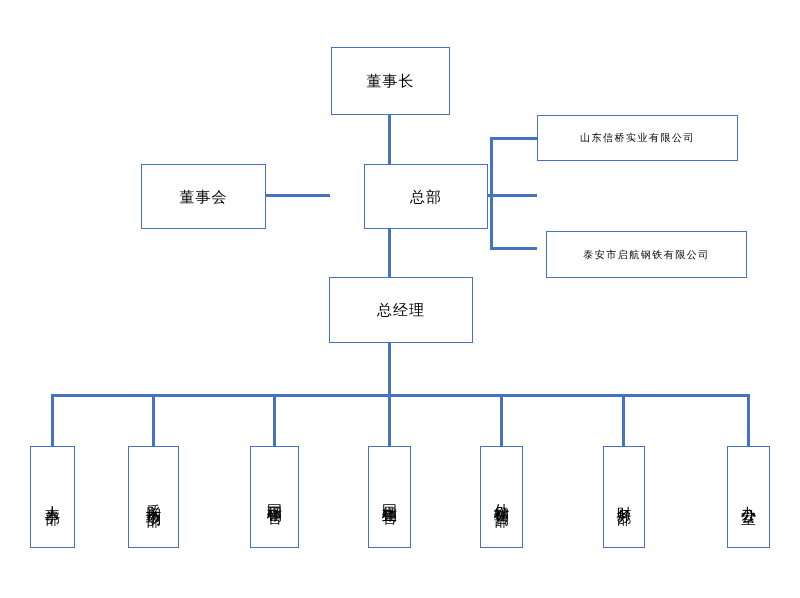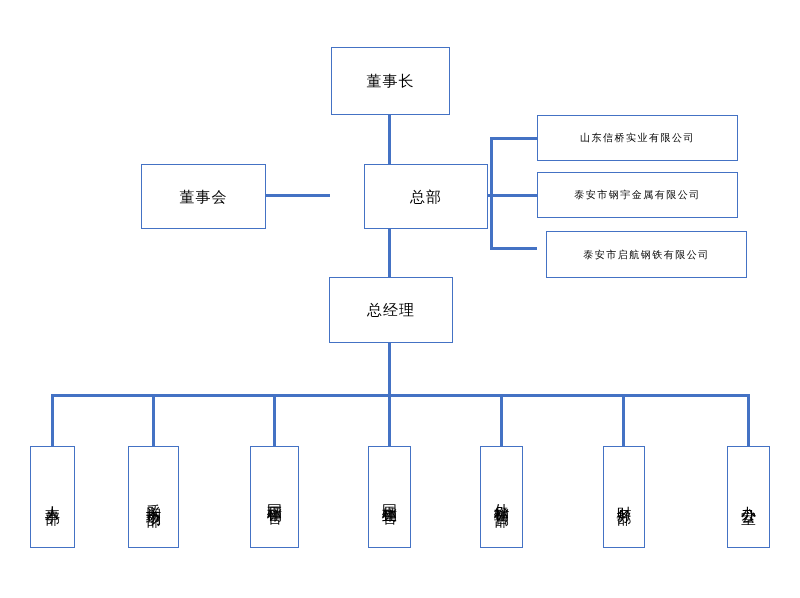--- a/index.html
+++ b/index.html
@@ -41,21 +41,21 @@
     white-space: normal;
   }
   .line {
     position: absolute;
     background: #4472C4;
   }
   
   #node-chairman      { left: 331px; top: 47px;  width: 119px; height: 68px; }
   #node-board         { left: 141px; top: 164px; width: 125px; height: 65px; }
   #node-hq            { left: 330px; top: 164px; width: 124px; height: 65px; margin-left: 34px; }
-  #node-gm            { left: 329px; top: 277px; width: 124px; height: 66px; }
+  #node-gm            { left: 329px; top: 277px; width: 144px; height: 66px; }
   #node-company-1     { left: 537px; top: 115px; width: 201px; height: 46px; }
   #node-company-2     { left: 537px; top: 172px; width: 201px; height: 46px; }
   #node-company-3     { left: 537px; top: 231px; width: 201px; height: 47px; margin-left: 9px; }
   #node-dept-1        { left: 30px;  top: 446px; width: 45px;  height: 102px; }
   #node-dept-2        { left: 128px; top: 446px; width: 51px;  height: 102px; }
   #node-dept-3        { left: 250px; top: 446px; width: 49px;  height: 102px; }
   #node-dept-4        { left: 368px; top: 446px; width: 43px;  height: 102px; }
   #node-dept-5        { left: 480px; top: 446px; width: 43px;  height: 102px; }
   #node-dept-6        { left: 603px; top: 446px; width: 42px;  height: 102px; }
   #node-dept-7        { left: 727px; top: 446px; width: 43px;  height: 102px; }
@@ -102,21 +102,20 @@
   <div class="node" id="node-chairman">董事长</div>
 
   <div class="node" id="node-board">董事会</div>
 
   <div class="node" id="node-hq">总部</div>
 
   <div class="node" id="node-gm">总经理</div>
 
   <div class="node company" id="node-company-1">山东信桥实业有限公司</div>
 
-  <div class="node company" id="node-company-2">泰安市钢宇金属有限公司</div>
 
   <div class="node company" id="node-company-3">泰安市启航钢铁有限公司</div>
 
   <div class="node vertical" id="node-dept-1">人事部</div>
 
   <div class="node vertical" id="node-dept-2">采购市场部</div>
 
   <div class="node vertical" id="node-dept-3">国标销售一</div>
 
   <div class="node vertical" id="node-dept-4">国标销售二</div>

